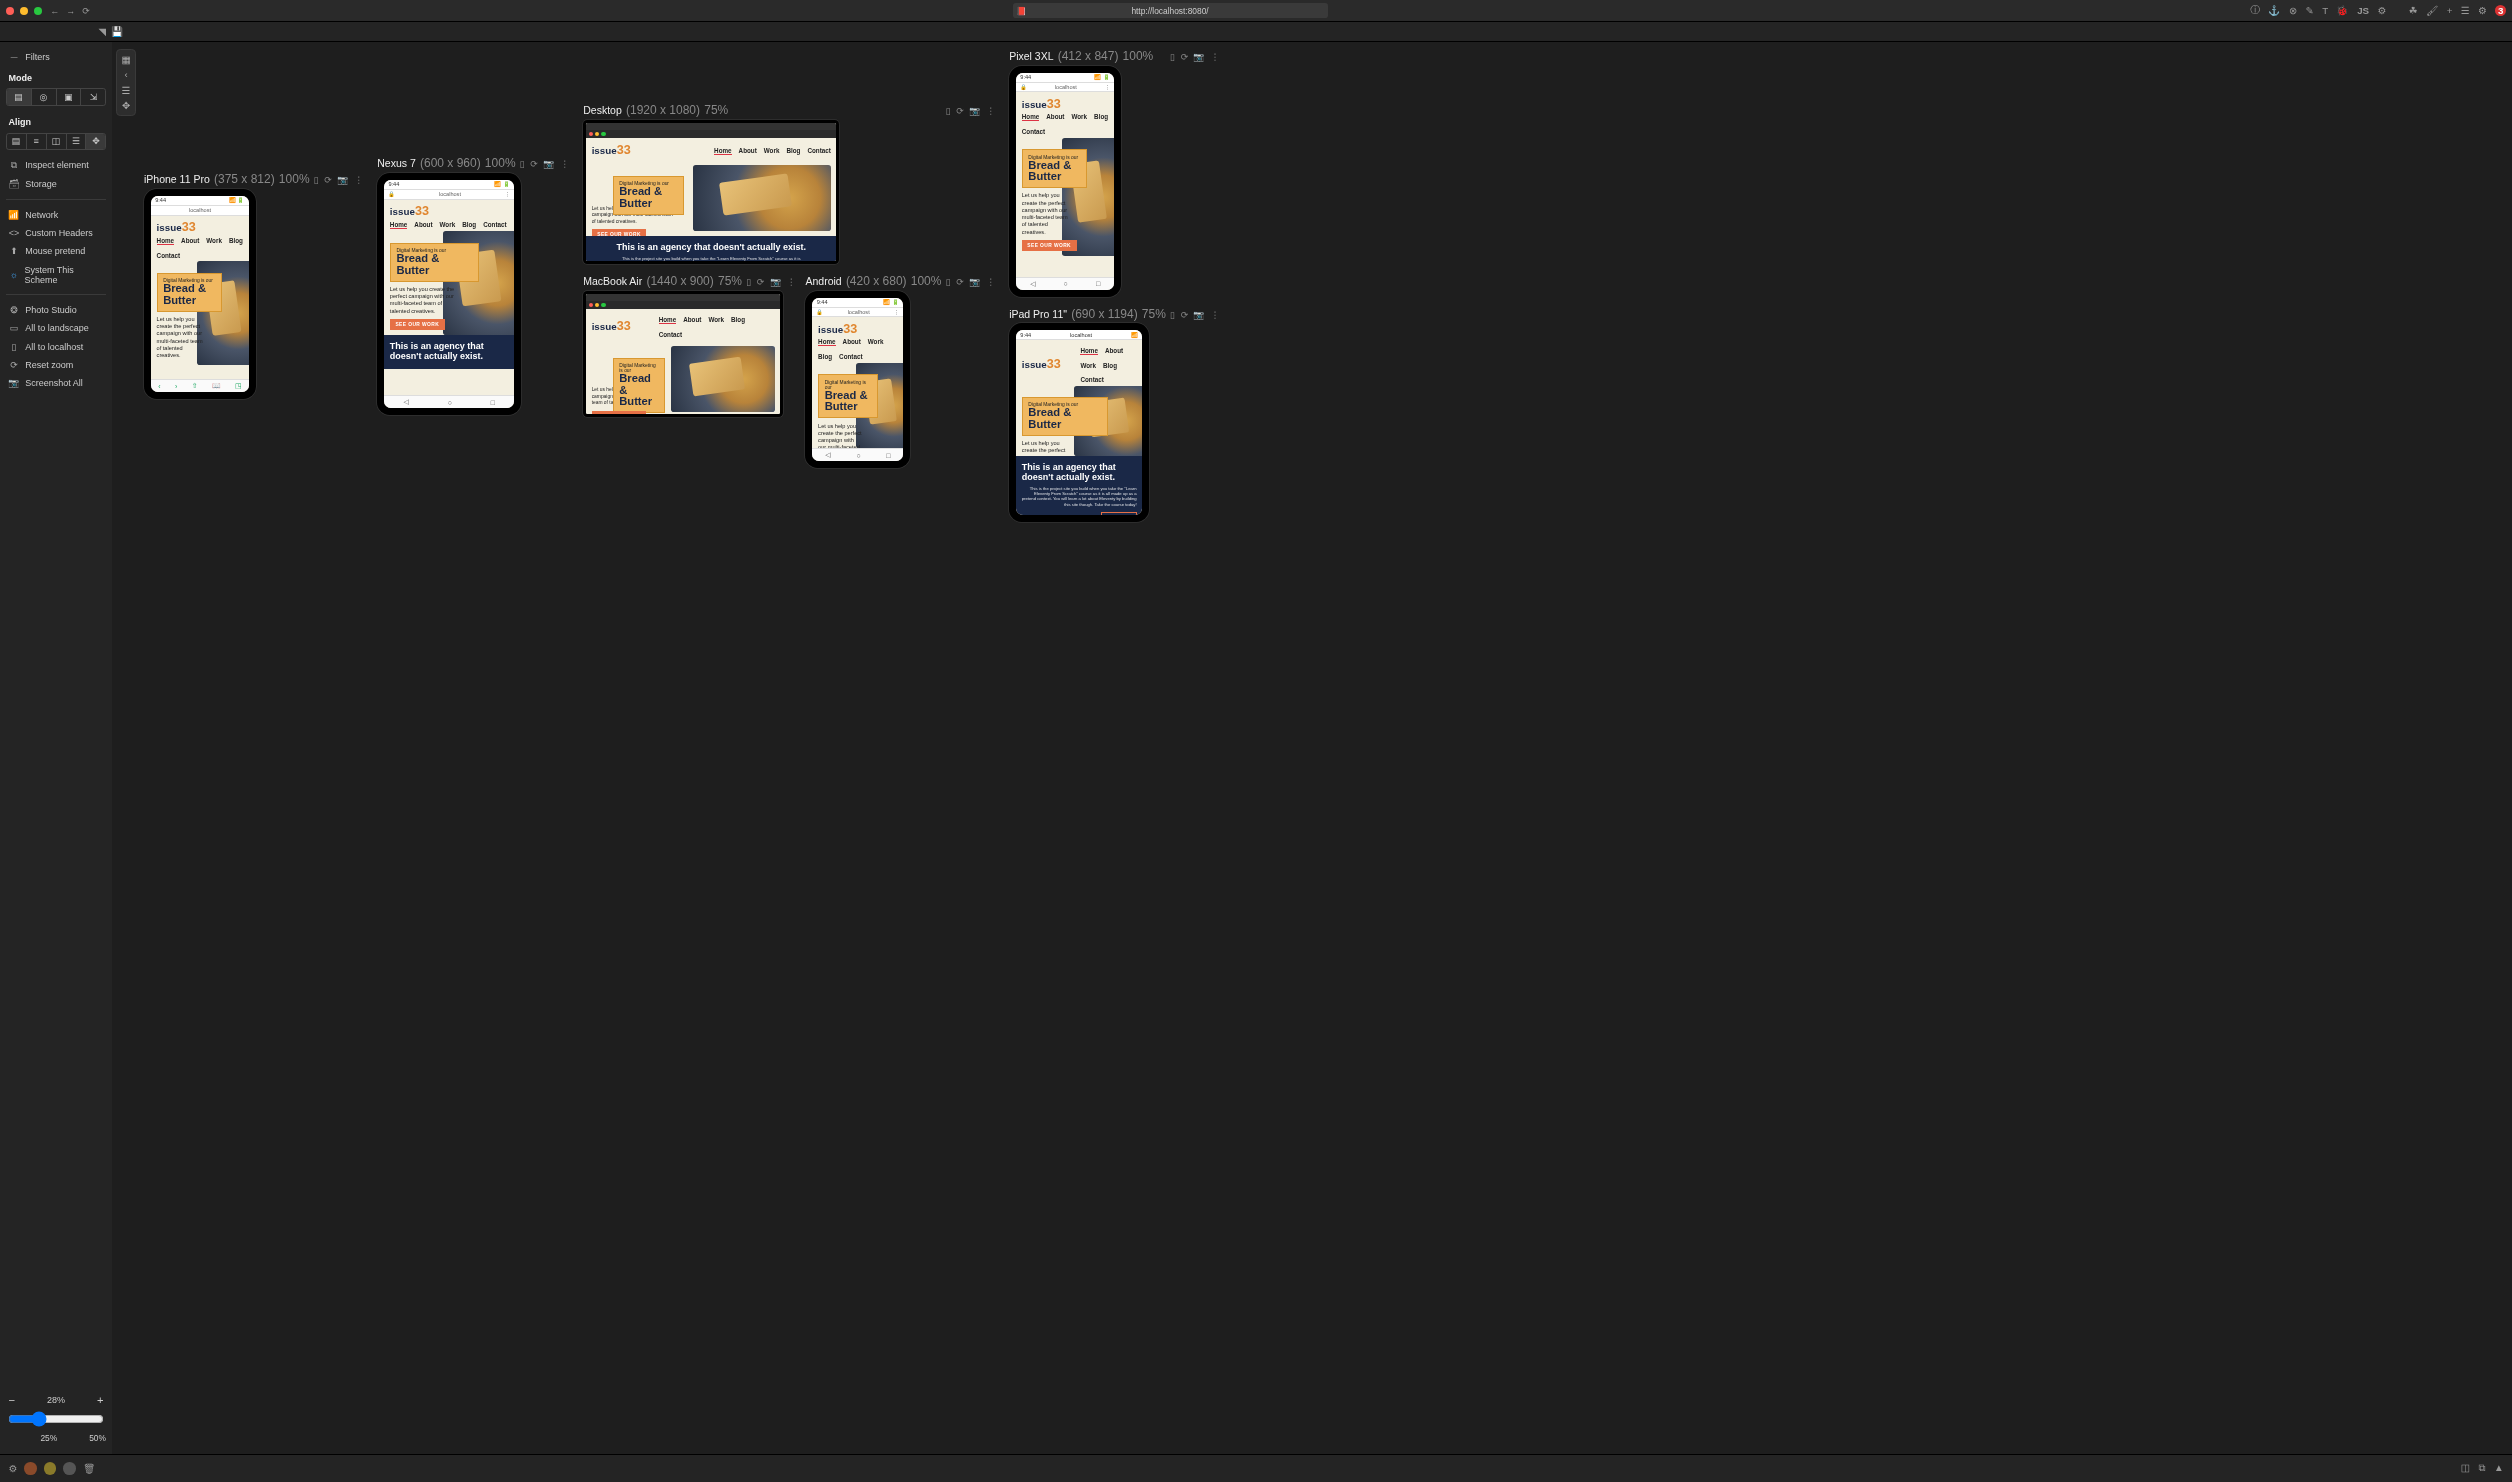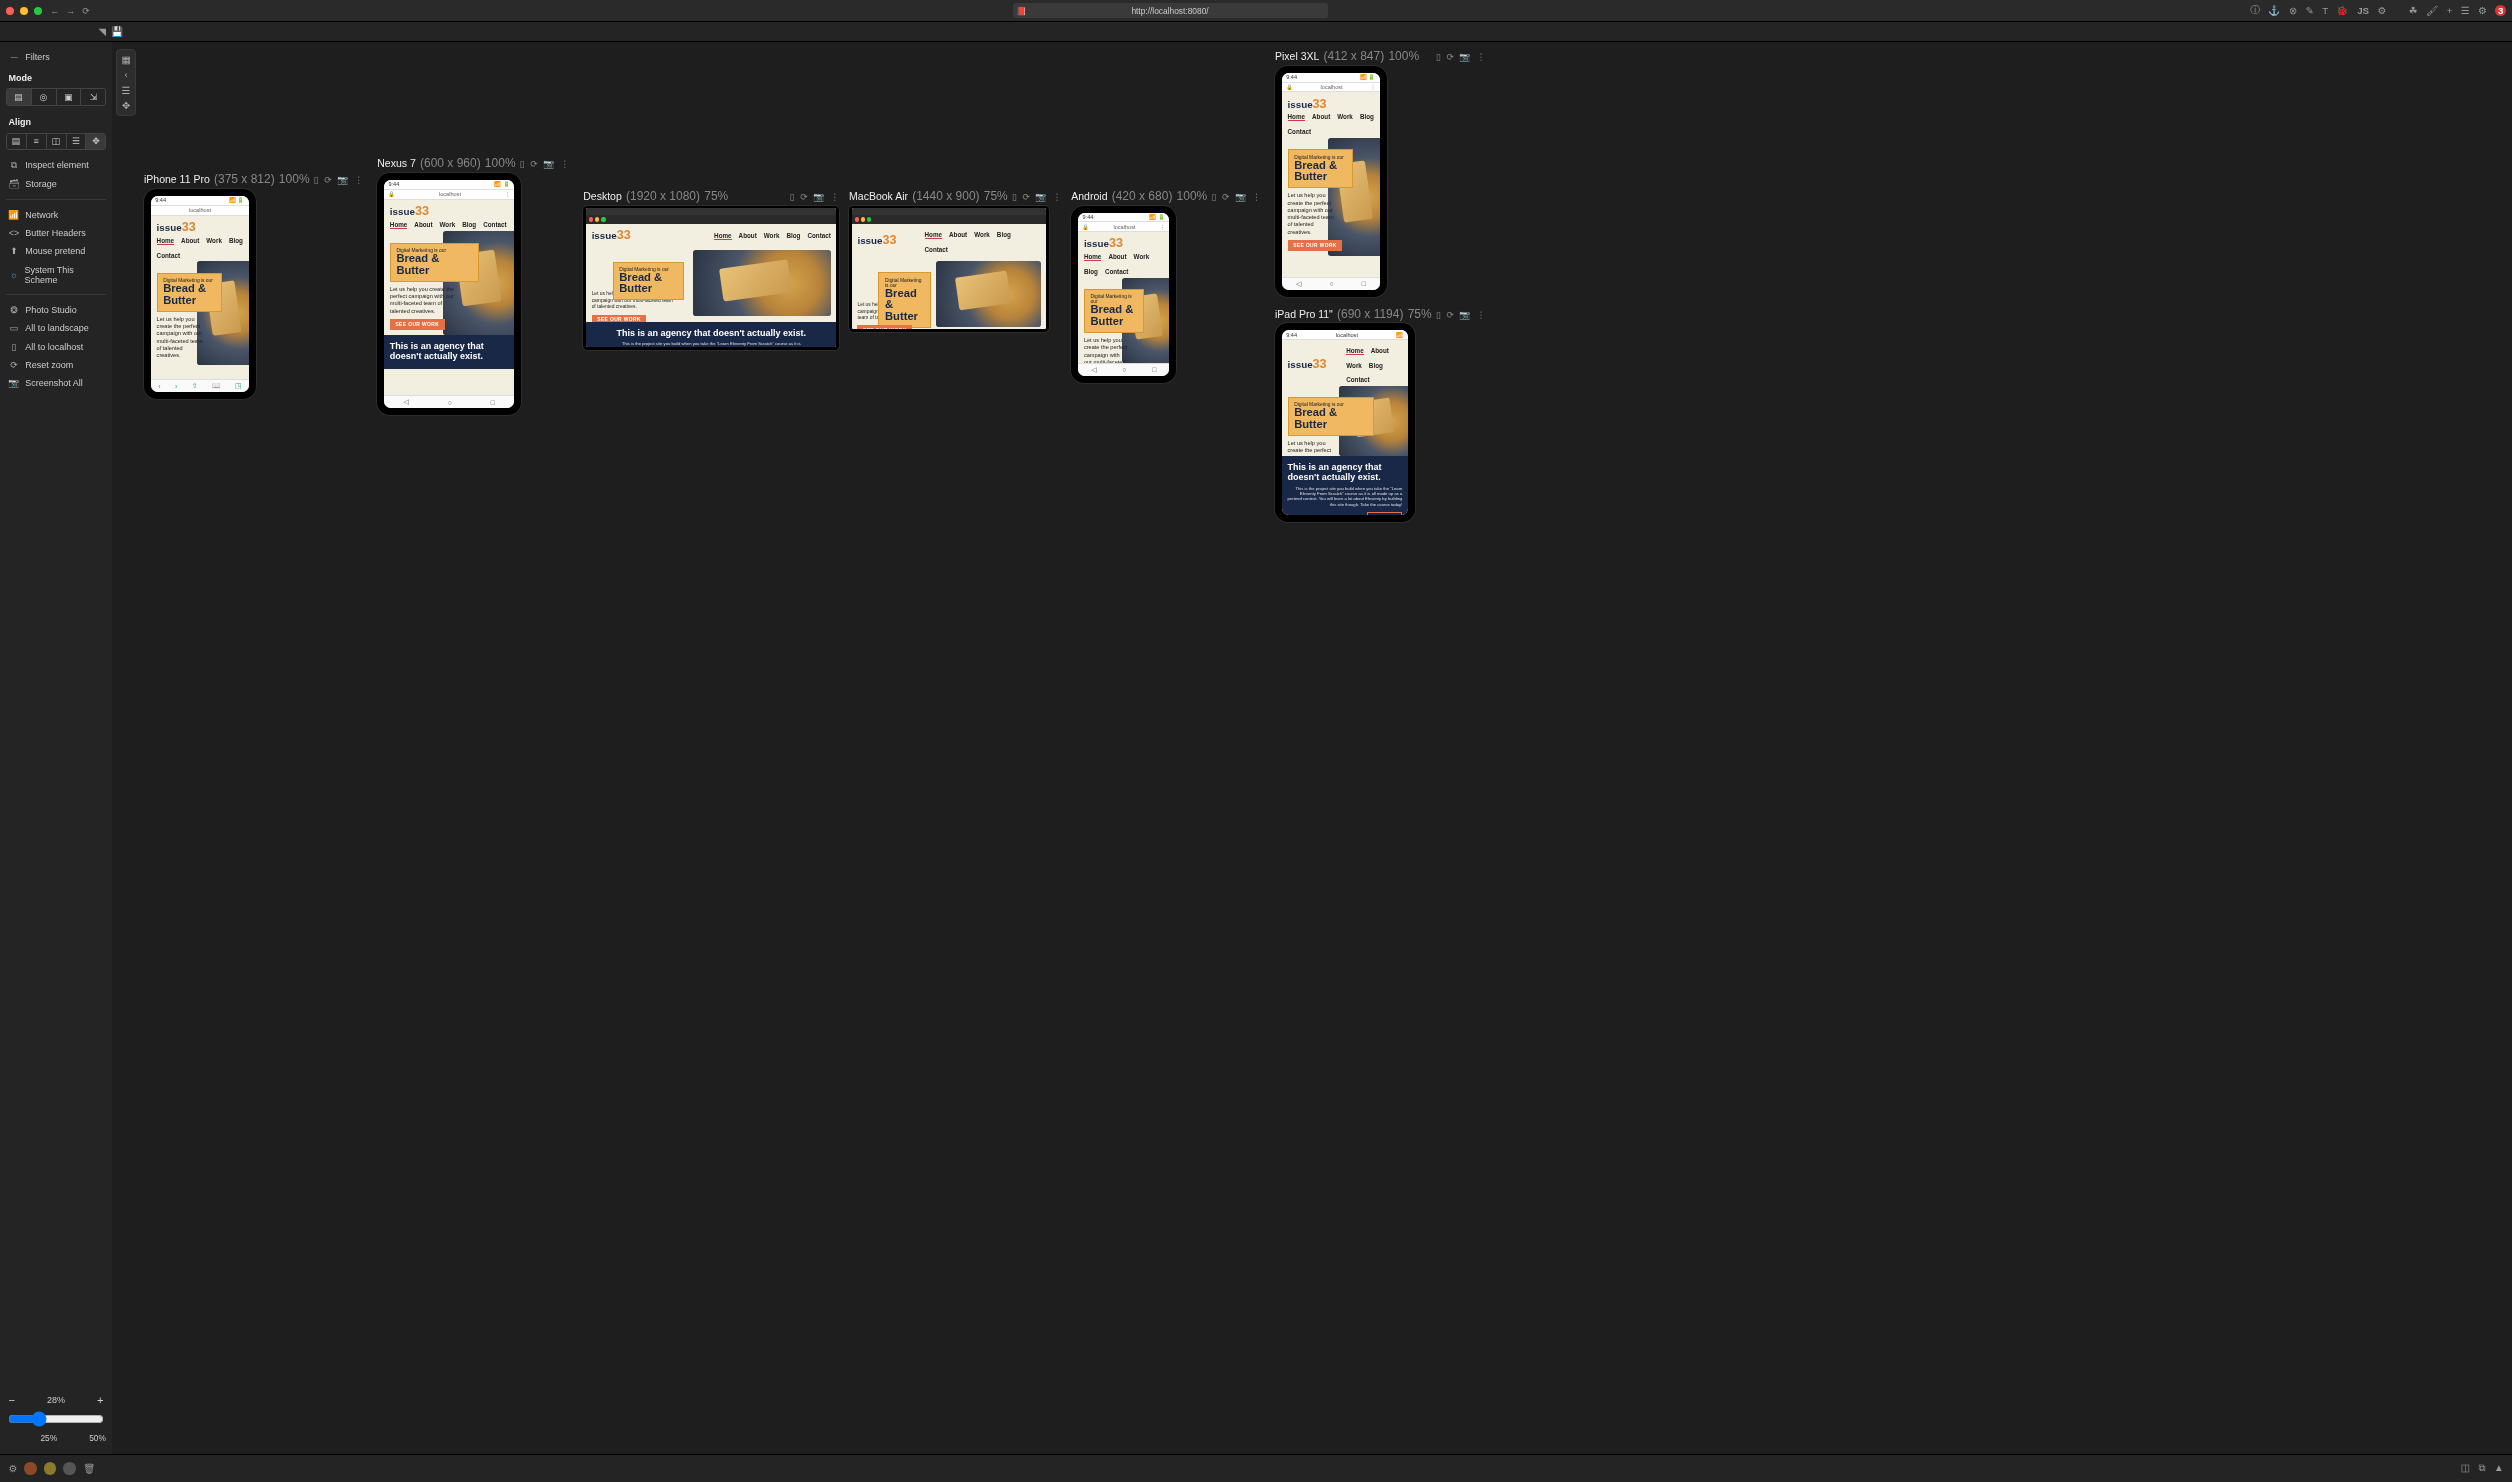--- a/index.html
+++ b/index.html
@@ -163,21 +163,21 @@
         <span class="icn">🗃</span>
         <span>Storage</span>
       </div>
     <div class="sep"></div>
     <div class="sidebar-row">
         <span class="icn">📶</span>
         <span>Network</span>
       </div>
     <div class="sidebar-row">
         <span class="icn">&lt;&gt;</span>
-        <span>Butter Headers</span>
+        <span>Custom Headers</span>
       </div>
     <div class="sidebar-row">
         <span class="icn">⬆</span>
         <span>Mouse pretend</span>
       </div>
     <div class="sidebar-row">
         <span class="icn" style="color:#4af;">☼</span>
         <span>System This Scheme</span>
       </div>
     <div class="sep"></div>
@@ -331,21 +331,21 @@
   </div>
                 <div class="bottom-nav android">
                   <span>◁</span>
                   <span>○</span>
                   <span>□</span>
                 </div>
               </div>
     </div>
   </div>
         </div>
-  <div style="display:flex;gap:9.8px;">
+  <div style="display:flex;flex-direction:column;gap:9.8px;">
     <div class="device">
     <div class="device-header">
       <span class="device-name">Desktop</span>
       <span class="device-meta">(1920 x 1080)</span>
       <span class="device-meta">75%</span>
       <div class="device-tools">
     <span>▯</span>
     <span>⟳</span>
     <span>📷</span>
     <span>⋮</span>

